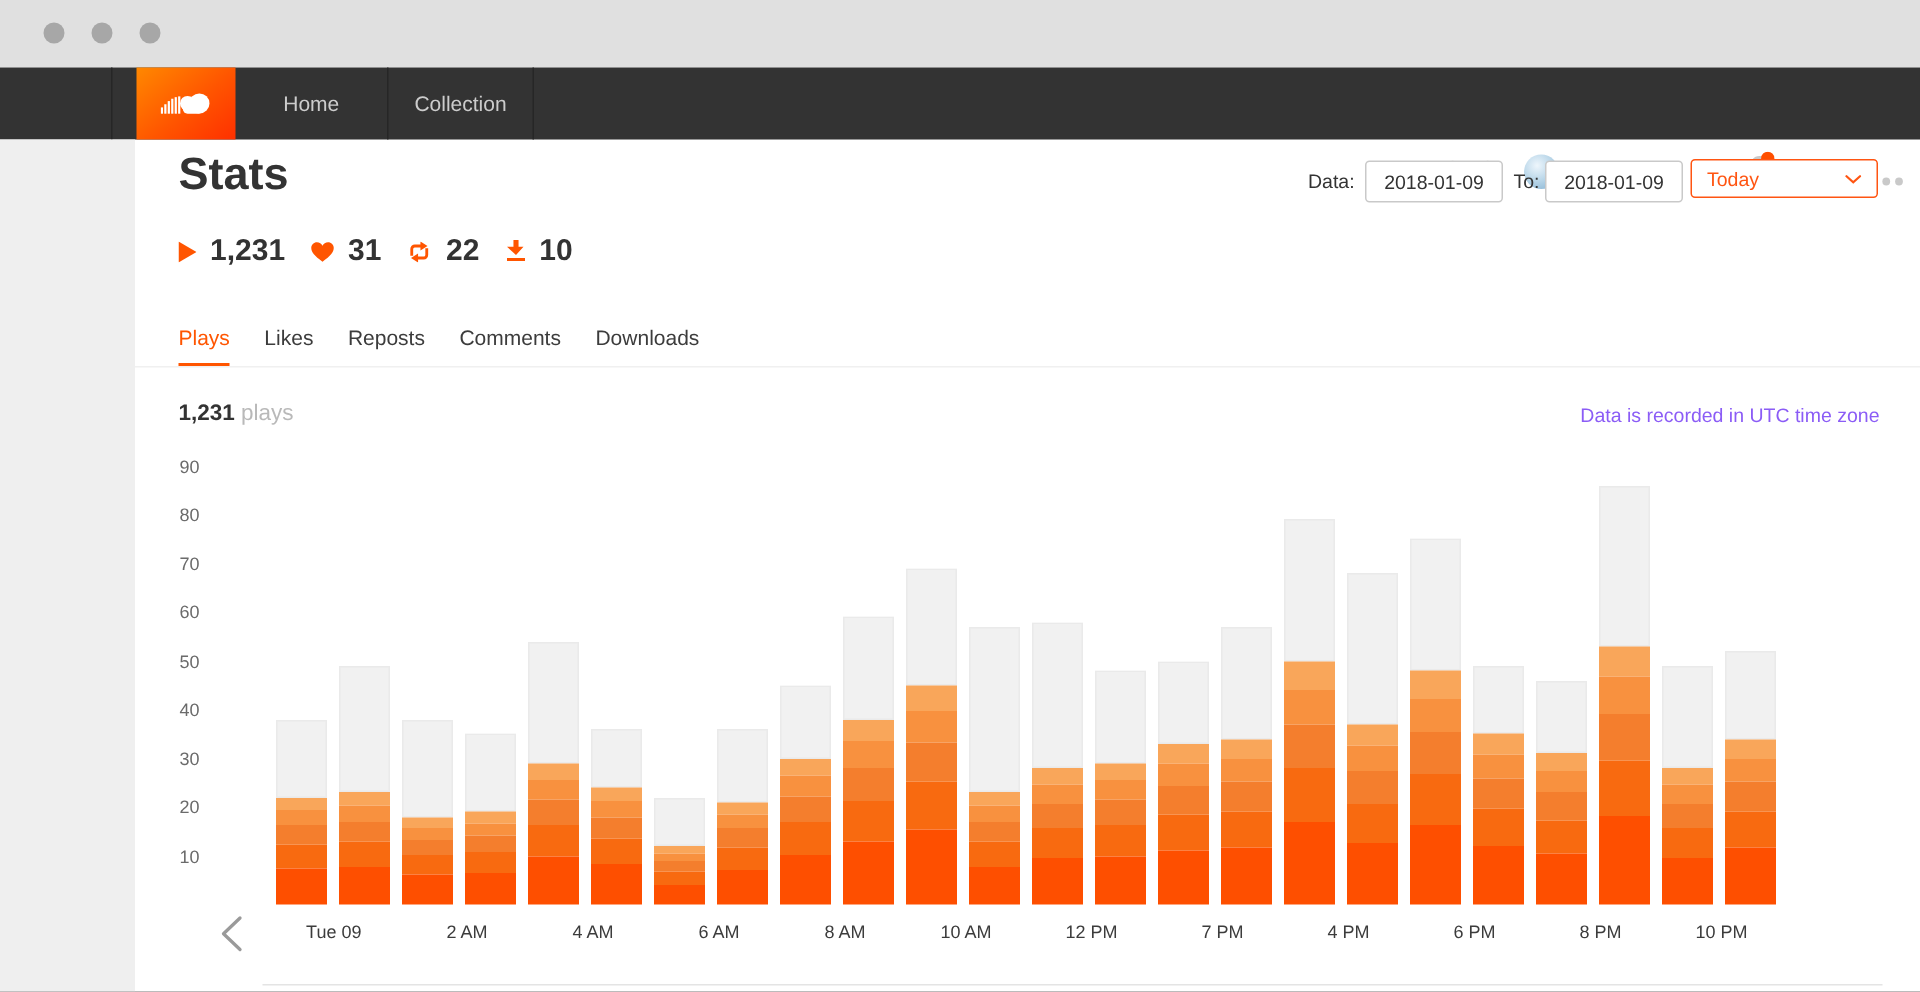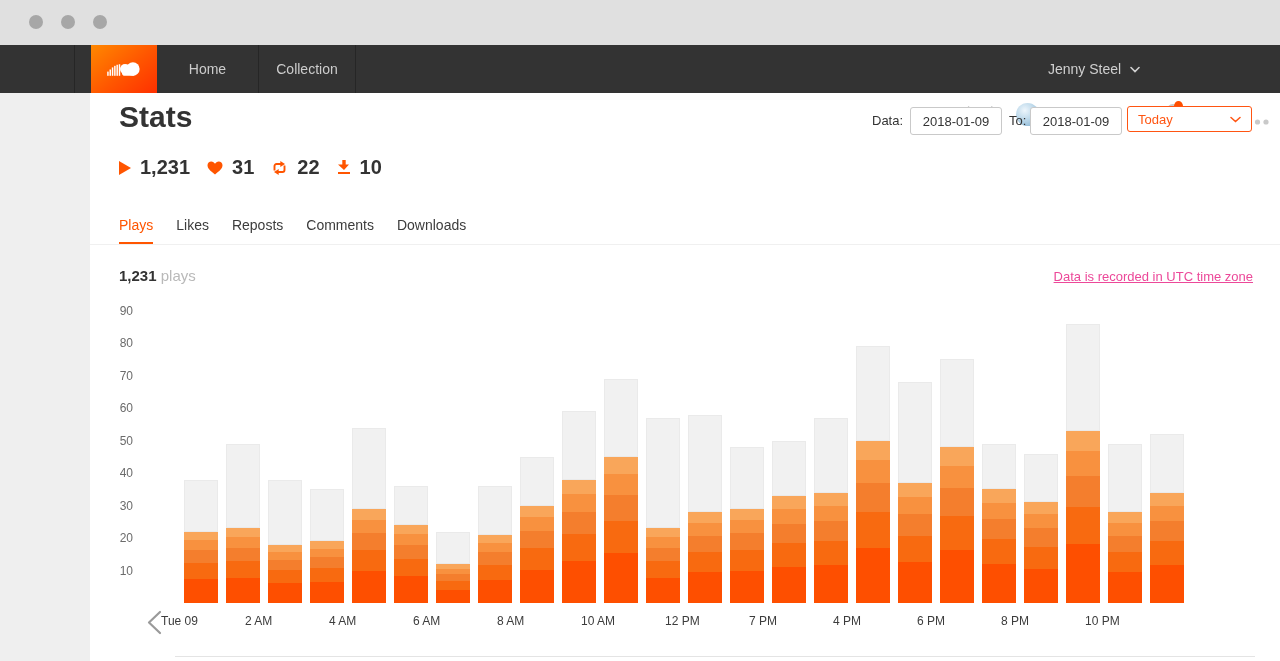--- a/index.html
+++ b/index.html
@@ -40,27 +40,27 @@
           justify-content:space-between;padding:0 10px;box-sizing:border-box;cursor:pointer;background:#fff;}
   .counters{position:absolute;left:119px;top:156px;display:flex;align-items:center;gap:17px;}
   .counter{display:flex;align-items:center;gap:9px;}
   .counter .val{font-size:20px;font-weight:600;color:#333;}
   .tabs{position:absolute;left:90px;top:215px;width:1190px;height:30px;border-bottom:1px solid #f0f0f0;
         padding-left:29px;display:flex;gap:23px;box-sizing:border-box;}
   .tab{font-size:14px;color:#3c3c3c;height:29px;padding-top:2px;box-sizing:border-box;cursor:pointer;}
   .tab.active{color:#ff5500;border-bottom:2px solid #ff5500;}
   .chart-count{position:absolute;left:119px;top:267px;font-size:15px;color:#333;font-weight:700;}
   .chart-count .unit{color:#b9b9b9;font-weight:400;}
-  .utc-note{position:absolute;right:27px;top:269px;font-size:13px;color:#ec4899;text-decoration:underline;}
+  .utc-note{position:absolute;right:27px;top:269px;font-size:13px;color:#8b5cf6;}
   
   .ytick{position:absolute;left:95px;width:38px;text-align:right;font-size:12px;color:#6b6b6b;line-height:16px;}
   .bar{position:absolute;width:34px;display:flex;flex-direction:column;}
   .seg{width:100%;}
   .seg.gray{background:#f1f1f1;box-shadow:inset 0 0 0 1px #eaeaea;}
-  .xtick{position:absolute;top:614px;width:80px;text-align:left;font-size:12px;color:#3c3c3c;}
+  .xtick{position:absolute;top:614px;width:80px;text-align:right;font-size:12px;color:#3c3c3c;}
   .chart-prev{position:absolute;left:146px;top:610px;cursor:pointer;}
   .bottom-line{position:absolute;left:175px;top:656px;width:1080px;height:1px;background:#e4e4e4;}
 </style>
 </head>
 <body>
 
 <div class="screen">
 
   <div class="chrome">
     <span class="dot" style="left:29px"></span>
@@ -86,26 +86,20 @@
       </svg>
     </div>
     <div class="nav-item" style="left:157px;width:101px">Home</div>
     <span class="nav-divider" style="left:258px"></span>
     <div class="nav-item" style="left:259px;width:96px">Collection</div>
     <span class="nav-divider" style="left:355px"></span>
 
 
     <div class="upload">Upload</div>
     <div class="avatar"></div>
-    <div class="user-menu">
-      <span>Jenny Steel</span>
-      <svg width="10" height="7" viewBox="0 0 10 7">
-        <polyline points="1,1.5 5,5.5 9,1.5" fill="none" stroke="#cfcfcf" stroke-width="1.6" stroke-linecap="round"></polyline>
-      </svg>
-    </div>
 
     <div class="icon-btn" style="left:1162px;top:56px">
       <svg width="22" height="24" viewBox="0 0 22 24">
         <path d="M11 3 C7 3 5 6 5 9.5 L5 14 L3.5 16.5 L18.5 16.5 L17 14 L17 9.5 C17 6 15 3 11 3 Z" fill="#c9c9c9"></path>
         <path d="M9 18 a2.2 2.2 0 0 0 4.4 0 Z" fill="#c9c9c9"></path>
         <circle cx="16.5" cy="4.5" r="4.4" fill="#ff4f00"></circle>
       </svg>
     </div>
     <div class="icon-btn" style="left:1205px;top:61px">
       <svg width="23" height="16" viewBox="0 0 23 16">

